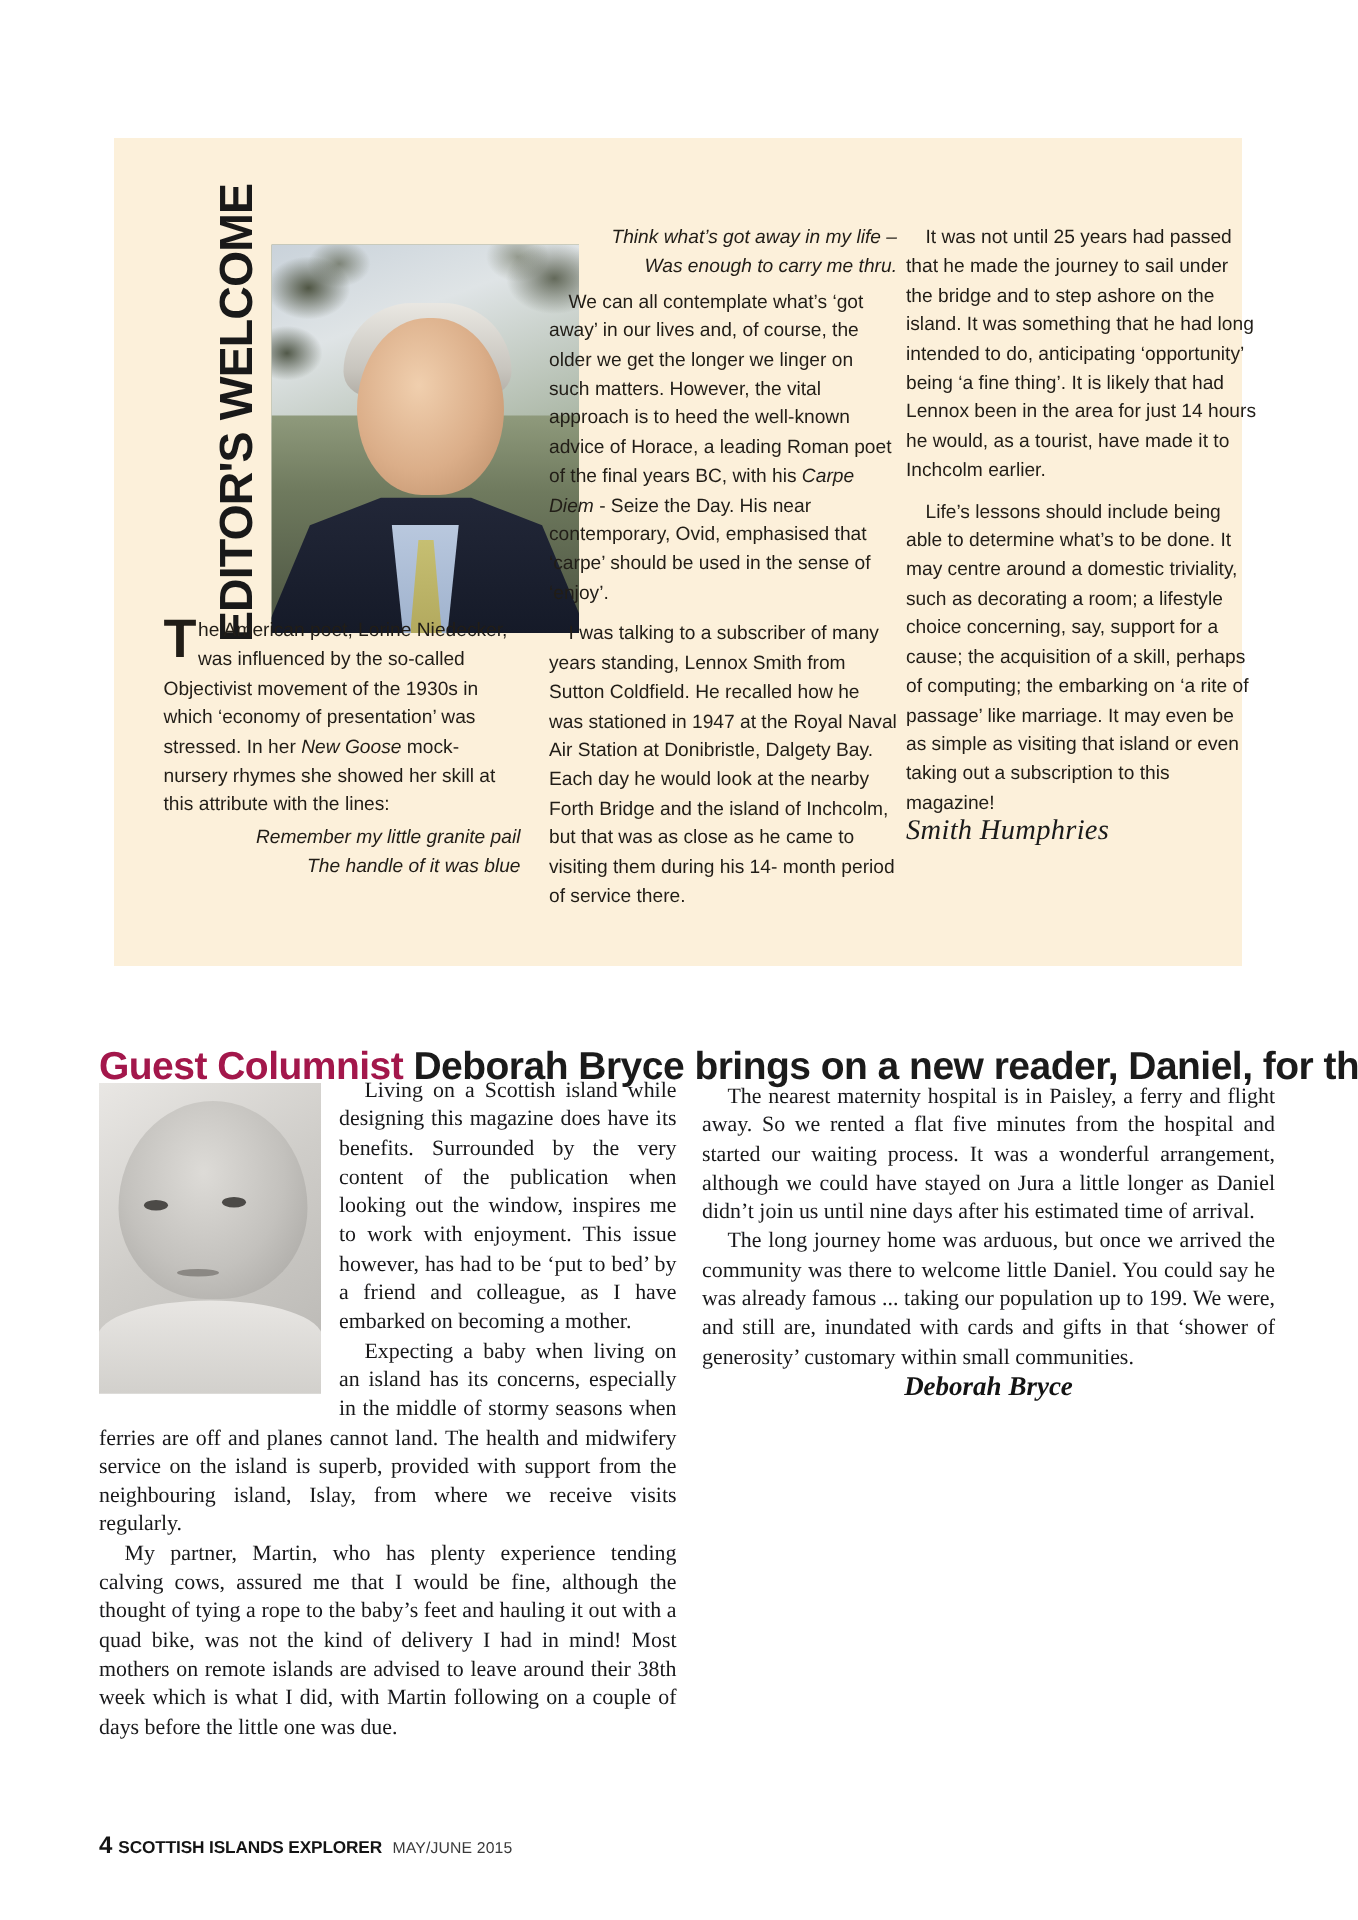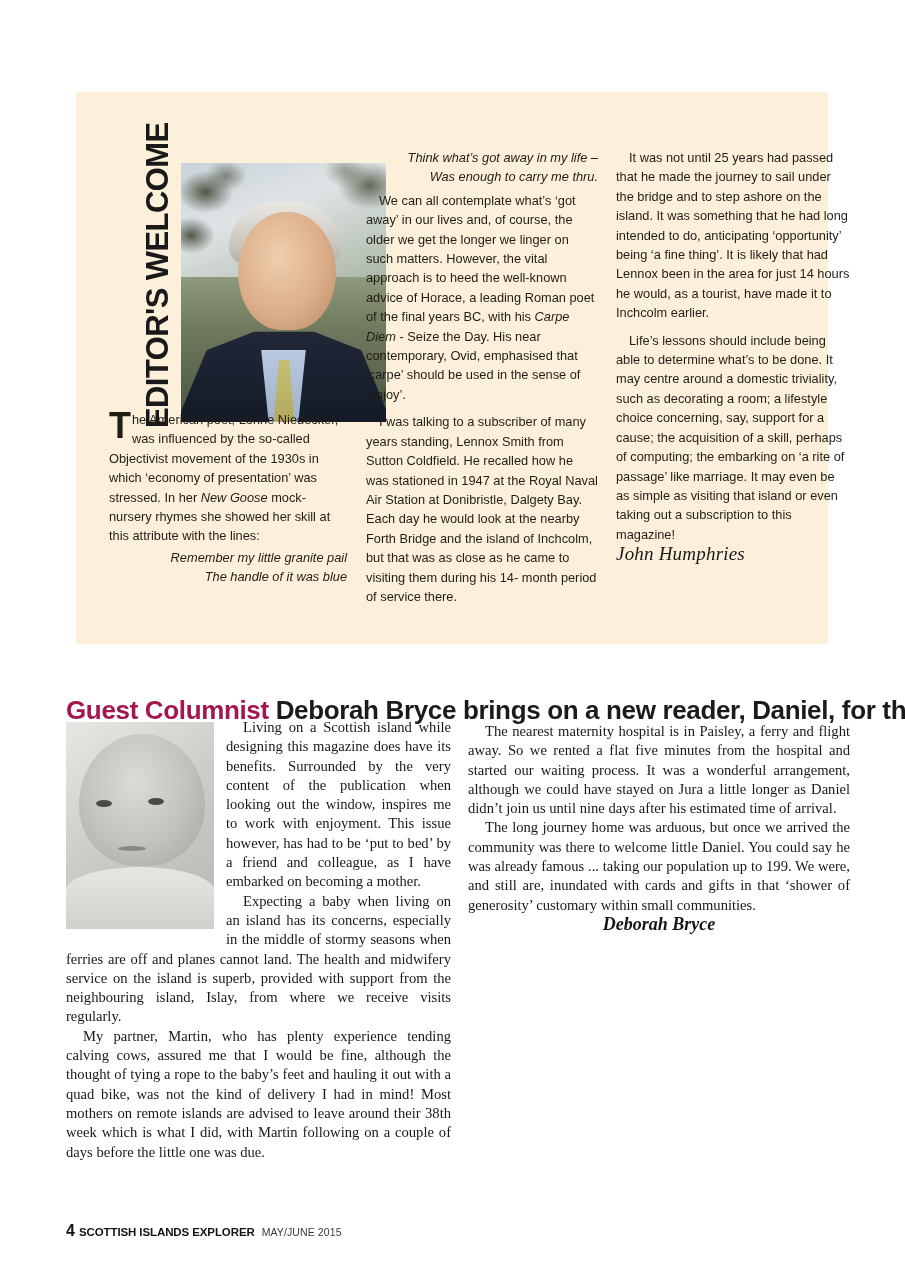--- a/index.html
+++ b/index.html
@@ -118,21 +118,21 @@
     line-height: 19.4px;
     color: #211d17;
     text-align: left;
   }
   .col p { margin: 0 0 0 0; }
   .col p + p { text-indent: 13px; }
   .col em { font-style: italic; }
 
   #col-left-ed  { left: 33px;  top: 318px; width: 238px; }
   #col-mid-ed   { left: 290px; top: 56px;  width: 232px; }
-  #col-right-ed { left: 540px; top: 56px;  width: 235px; }
+  #col-right-ed { left: 528px; top: 56px;  width: 235px; }
 
   .verse { font-style: italic; text-align: right; }
 
   .signature {
     font-family: "Liberation Serif", serif;
     font-style: italic;
     font-size: 19px;
     color: #1a1a1a;
     margin-top: 22px;
     letter-spacing: .2px;
@@ -281,21 +281,21 @@
   <div class="col" id="col-mid-ed">
     <p class="verse" style="text-indent:0;">Think what’s got away in my life –</p>
     <p class="verse" style="text-indent:0;">Was enough to carry me thru.</p>
     <p style="text-indent:13px;margin-top:4px;">We can all contemplate what’s ‘got away’ in our lives and, of course, the older we get the longer we linger on such matters. However, the vital approach is to heed the well-known advice of Horace, a leading Roman poet of the final years BC, with his <em>Carpe Diem</em> - Seize the Day. His near contemporary, Ovid, emphasised that ‘carpe’ should be used in the sense of ‘enjoy’.</p>
     <p style="text-indent:13px;margin-top:8px;">I was talking to a subscriber of many years standing, Lennox Smith from Sutton Coldfield. He recalled how he was stationed in 1947 at the Royal Naval Air Station at Donibristle, Dalgety Bay. Each day he would look at the nearby Forth Bridge and the island of Inchcolm, but that was as close as he came to visiting them during his 14- month period of service there.</p>
   </div>
 
   <div class="col" id="col-right-ed">
     <p style="text-indent:13px;">It was not until 25 years had passed that he made the journey to sail under the bridge and to step ashore on the island. It was something that he had long intended to do, anticipating ‘opportunity’ being ‘a fine thing’. It is likely that had Lennox been in the area for just 14 hours he would, as a tourist, have made it to Inchcolm earlier.</p>
     <p style="text-indent:13px;margin-top:8px;">Life’s lessons should include being able to determine what’s to be done. It may centre around a domestic triviality, such as decorating a room; a lifestyle choice concerning, say, support for a cause; the acquisition of a skill, perhaps of computing; the embarking on ‘a rite of passage’ like marriage. It may even be as simple as visiting that island or even taking out a subscription to this magazine!</p>
-    <p class="signature" style="text-indent:0;">John Humphries</p>
+    <p class="signature" style="text-indent:0;">Smith Humphries</p>
   </div>
 
 </section>
 
 <h2 id="guest-headline">
   <span class="kicker">Guest Columnist</span>
   <span class="rest">Deborah Bryce brings on a new reader, Daniel, for the magazine</span>
 </h2>
 
 <div class="serif-col" id="guest-col-left">

